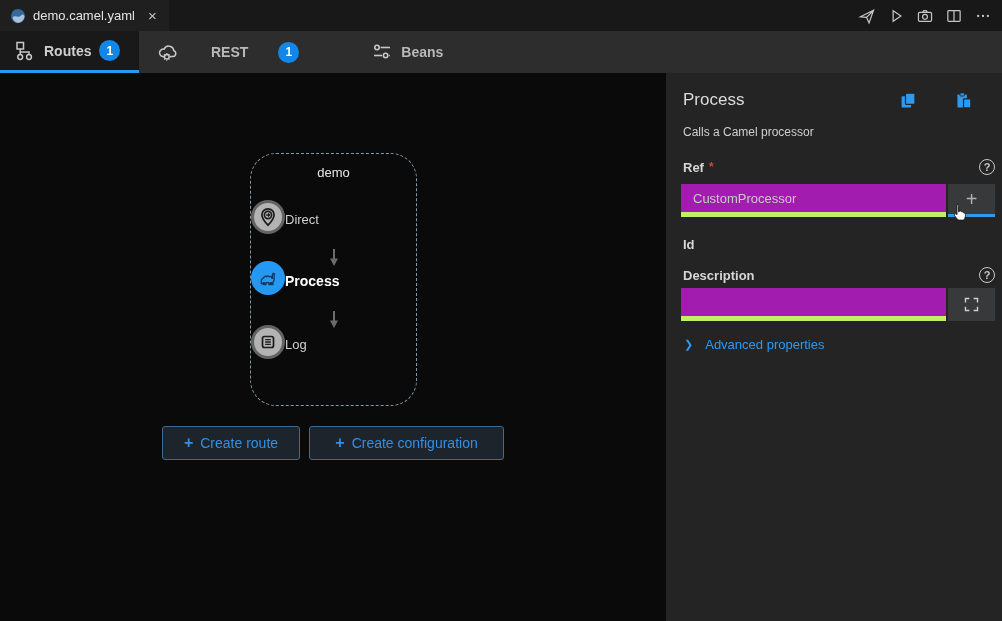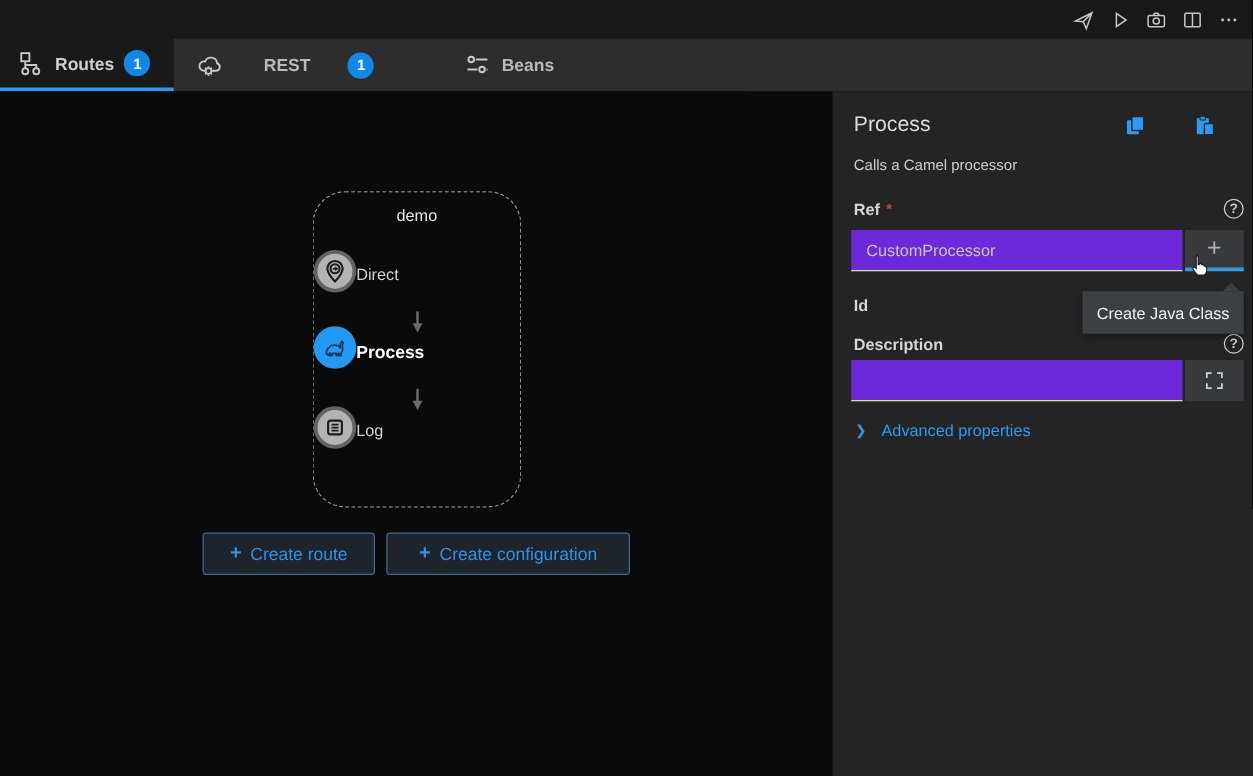--- a/index.html
+++ b/index.html
@@ -51,40 +51,48 @@
   .panel-header { margin-top:17px; display:flex; align-items:center; }
   .panel-title { color:#dcdcdc; font-size:17px; font-weight:400; margin-left:2px; }
   .panel-header .hicons { margin-left:auto; display:flex; gap:36px; padding-right:22px; }
   .panel-subtitle { margin-top:15px; margin-left:2px; color:#cfcfcf; font-size:12px; }
   .label-row { margin-top:20px; display:flex; align-items:center; }
   .label-row .lbl { color:#d6d6d6; font-weight:700; font-size:13px; margin-left:2px; }
   .label-row .req { color:#c9463d; font-size:12px; margin-left:5px; font-weight:700; }
   .help { margin-left:auto; width:16px; height:16px; border:1.4px solid #c9c9c9; border-radius:50%; color:#c9c9c9; font-size:11px; font-weight:700; display:flex; align-items:center; justify-content:center; cursor:pointer; }
   .input-row { margin-top:9px; display:flex; gap:2px; height:33px; }
   .input-row.tight { margin-top:5px; }
-  .text-input { flex:1; background:#6d28d9; border:none; border-bottom:1px solid #bef264; color:#c9c9c9; font-size:13px; padding:0 12px; font-family:"Liberation Sans",sans-serif; outline:none; }
+  .text-input { flex:1; background:#a21caf; border:none; border-bottom:5px solid #bef264; color:#c9c9c9; font-size:13px; padding:0 12px; font-family:"Liberation Sans",sans-serif; outline:none; }
   .side-btn { width:47px; background:#37393b; border:none; color:#b0b0b0; display:flex; align-items:center; justify-content:center; cursor:pointer; }
   .side-btn.add { font-size:20px; font-weight:400; border-bottom:3px solid #2e9bf0; }
   textarea.text-input { resize:none; padding-top:8px; }
   .advanced { margin-top:16px; display:flex; align-items:center; gap:12px; color:#2b9af3; font-size:13px; cursor:pointer; margin-left:3px; }
   .advanced .chev { font-size:11px; }
 
   
   .tooltip { position:absolute; left:866px; top:233px; width:129px; height:34px; background:#3d4043; color:#f1f1f1; font-size:13px; display:flex; align-items:center; justify-content:center; box-shadow:0 2px 6px rgba(0,0,0,.5); z-index:20; }
   .tooltip::after { content:''; position:absolute; top:-7px; left:112px; border-left:7px solid transparent; border-right:7px solid transparent; border-bottom:7px solid #3d4043; }
   .cursor { position:absolute; left:951px; top:203px; z-index:30; pointer-events:none; }
 
   svg { flex:none; }
 </style>
 </head>
 <body>
 
 <div id="app">
 
   <div class="topbar">
+    <div class="file-tab">
+      <svg width="16" height="16" viewBox="0 0 16 16">
+        <circle cx="8" cy="8" r="7" fill="#35689c"></circle>
+        <path d="M2.5 9.5 C5 6.5 8 10.5 11 7.5 C12.5 6 13.5 6.5 14.5 8.2 C14 12 11.3 14.8 8 14.8 C5.2 14.8 3.2 12.5 2.5 9.5 Z" fill="#b9d3e8" opacity="0.85"></path>
+      </svg>
+      <span class="title">demo.camel.yaml</span>
+      <span class="close">×</span>
+    </div>
     <div class="topbar-actions">
       <svg width="18" height="18" viewBox="0 0 22 22" fill="none" stroke="#c5c5c5" stroke-width="1.5">
         <path d="M3 12 L19 4 L13.5 19.5 L10.5 12.7 Z M10.5 12.7 L19 4"></path>
       </svg>
       <svg width="18" height="18" viewBox="0 0 22 22" fill="none" stroke="#c5c5c5" stroke-width="1.5">
         <path d="M7.5 4.5 L17 11 L7.5 17.5 Z"></path>
       </svg>
       <svg width="18" height="18" viewBox="0 0 22 22" fill="none" stroke="#c5c5c5" stroke-width="1.5">
         <rect x="3" y="6.5" width="16" height="11" rx="1.5"></rect>
         <circle cx="11" cy="12" r="3"></circle>
@@ -236,19 +244,18 @@
         </svg>
       </button>
     </div>
 
     <div class="advanced">
       <span class="chev">❯</span>
       <span>Advanced properties</span>
     </div>
   </div>
 
-  <div class="tooltip">Create Java Class</div>
 
   <svg class="cursor" width="18" height="20" viewBox="0 0 16 18">
     <path d="M5.5 1.2 c.7 0 1.2.5 1.2 1.2 v5.4 h.6 c.2-.5.8-.8 1.4-.6 .4.1.6.4.7.7 .5-.2 1-.1 1.4.3 .2.2.3.4.4.7 .5-.1 1 .1 1.3.5 .3.4.4.9.4 1.5 0 1-.2 2.2-.6 3.1 -.4.8-1.1 1.4-2 1.4 H7.4 c-.8 0-1.5-.4-2-1 l-2.3-3 c-.3-.4-.3-1 .1-1.4 .4-.4 1.1-.4 1.5 0 l.6.6 V2.4 c0-.7.5-1.2 1.2-1.2 z" fill="#ffffff" stroke="#1a1a1a" stroke-width=".8"></path>
   </svg>
 
 </div>
 
 </body></html>

